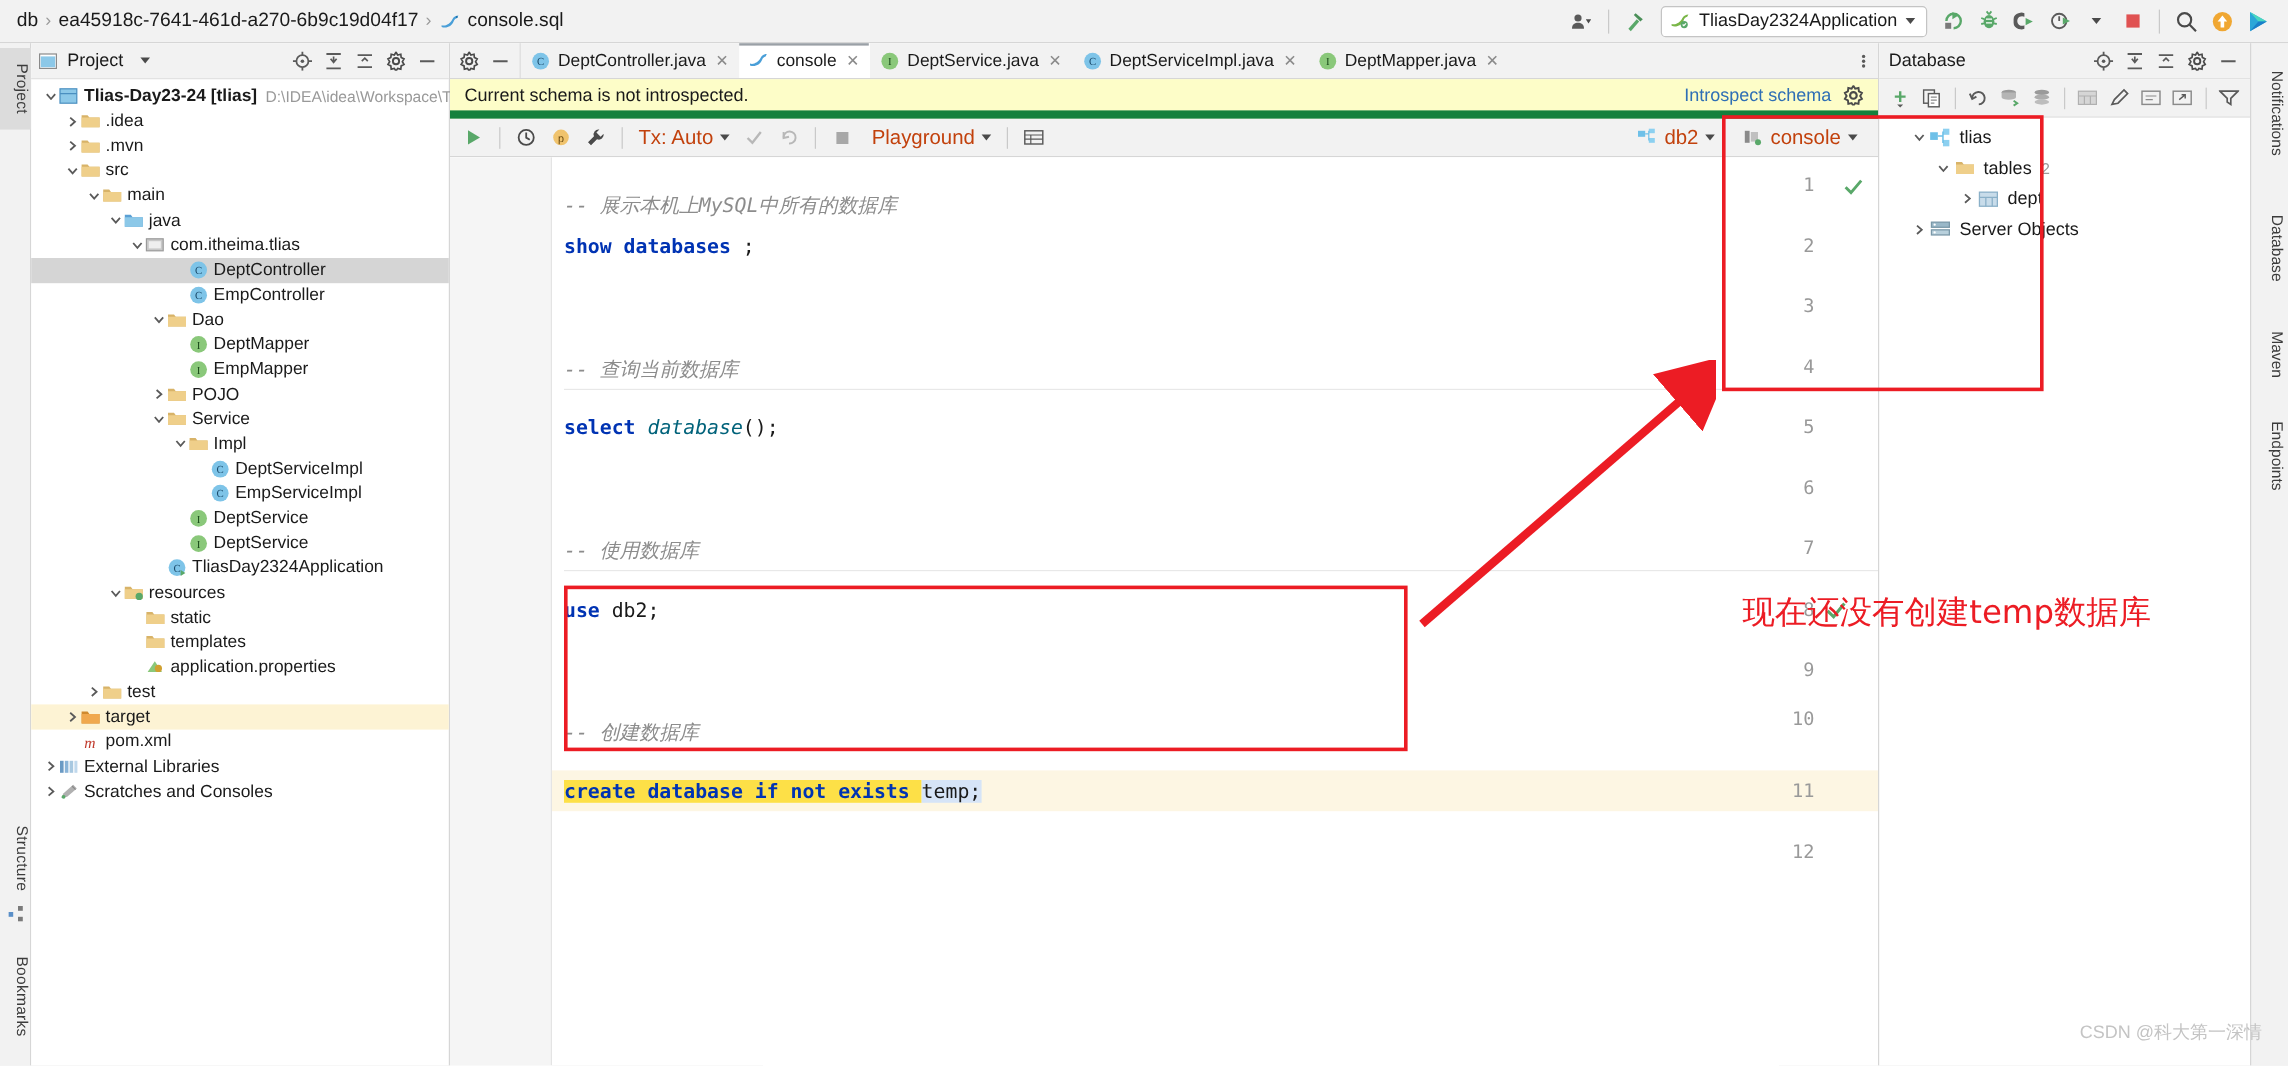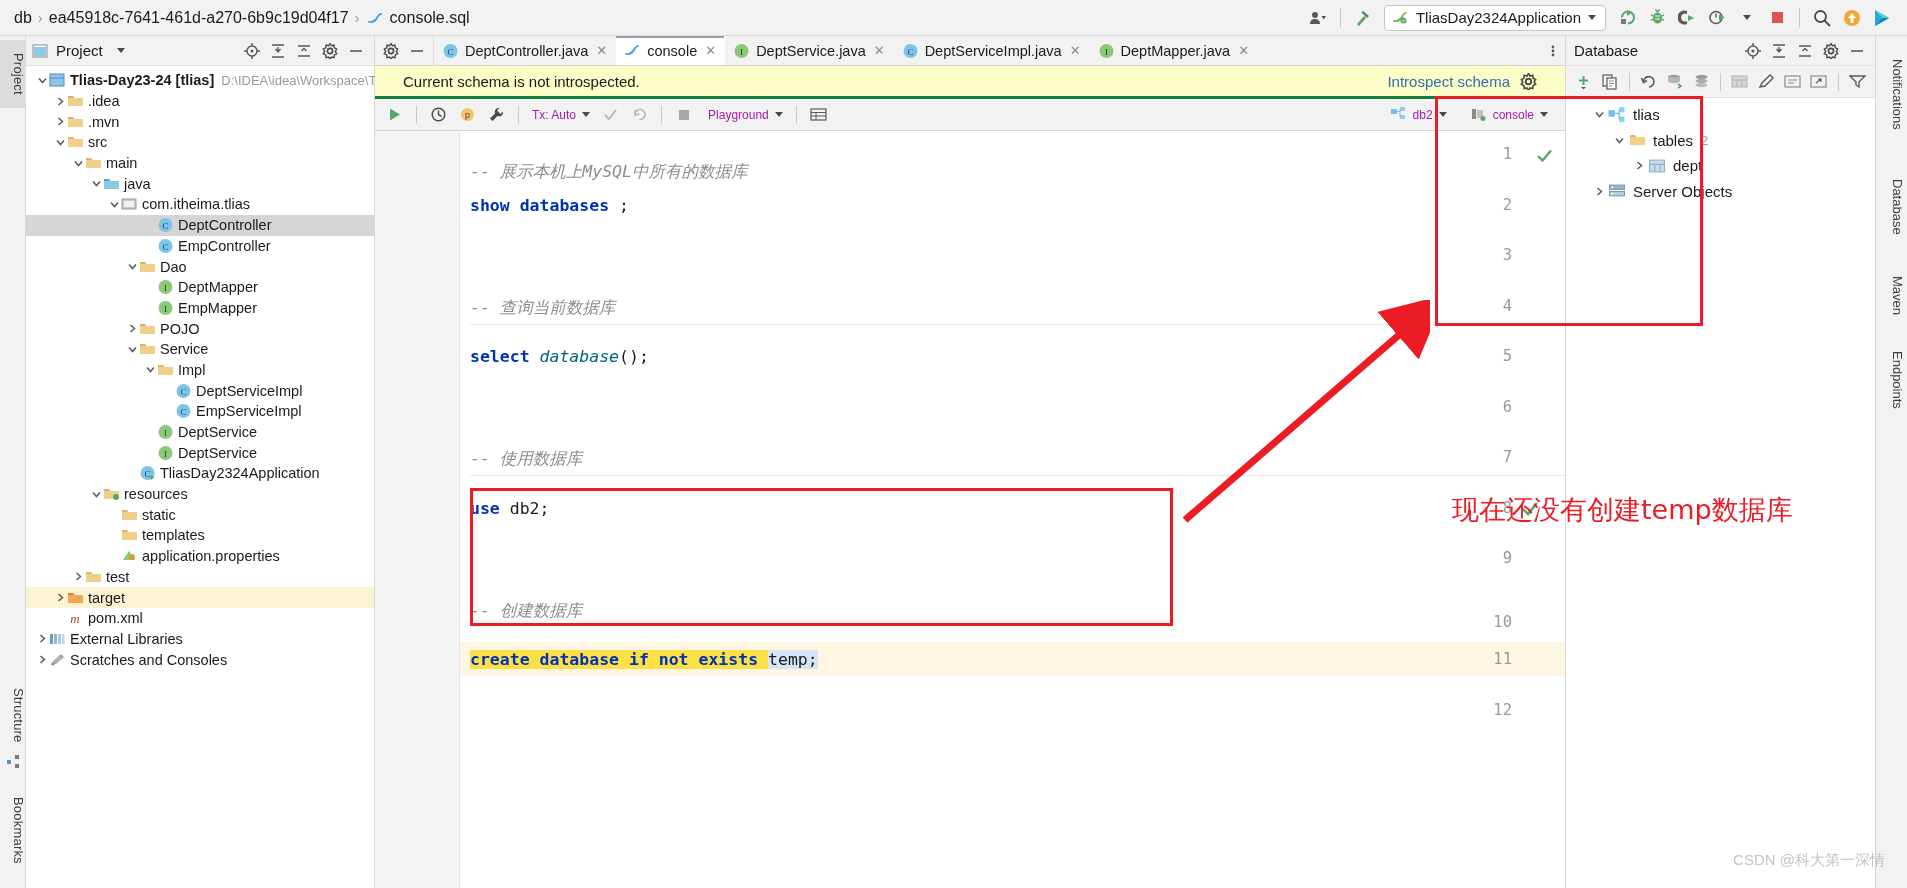--- a/index.html
+++ b/index.html
@@ -59,29 +59,29 @@
     border-bottom:1px solid #d6d6d6; }
   .etabicons { display:flex; align-items:center; padding:0 4px; gap:2px; border-right:1px solid #ddd;}
   .etab { display:flex; align-items:center; gap:6px; padding:0 8px; font-size:14.5px;
     color:#1a1a1a; position:relative; border-right:1px solid transparent; }
   .etab.active { background:#fff; }
   .etab.active:after { content:""; position:absolute; left:0; right:0; top:0; height:2px; background:#9aa0a6; }
   .etab .x { color:#8b8b8b; font-size:13px; margin-left:2px; }
   .tabmore { margin-left:auto; display:flex; align-items:center; padding:0 10px; }
 
   .notifbar { height:33px; background:#fdfdc8; display:flex; align-items:center;
-    padding:0 28px; border-bottom:3px solid #15803d; font-size:15px; color:#1a1a1a; }
+    padding:0 12px; border-bottom:7px solid #15803d; font-size:15px; color:#1a1a1a; }
   .notifbar .link { margin-left:auto; color:#2f6fb5; font-size:15px; }
   .notifbar .gear { margin-left:10px; }
 
   .sqlbar { height:32px; background:#f2f2f2; display:flex; align-items:center;
     border-bottom:1px solid #d6d6d6; padding:0 6px; gap:2px; }
   .sb-btn { width:27px; height:26px; display:flex; align-items:center; justify-content:center; }
   .sb-sep { width:1px; height:18px; background:#c9c9c9; margin:0 6px; }
-  .sb-combo { display:flex; align-items:center; gap:6px; font-size:12px; color:#a21caf; padding:0 5px; }
+  .sb-combo { display:flex; align-items:center; gap:6px; font-size:17px; color:#c2410c; padding:0 5px; }
   .sb-right { margin-left:auto; display:flex; align-items:center; gap:14px; padding-right:6px; }
 
   .codearea { position:relative; height:757px; background:#fff; overflow:hidden; }
   .gutter { position:absolute; left:0; top:0; width:85px; height:100%; background:#f5f5f5;
     border-right:1px solid #e4e4e4; }
   .lnum { position:absolute; right:53px; font-size:15.5px; color:#999;
     font-family:"DejaVu Sans Mono", monospace; text-align:right; width:40px; }
   .gmark { position:absolute; right:26px; }
   .codeline { position:absolute; left:95px; font-size:16.5px;
     font-family:"DejaVu Sans Mono", monospace; white-space:pre; letter-spacing:0px; }
@@ -857,21 +857,21 @@
         <div class="codeline" style="top: 317px;"><span class="cm">-- 使用数据库</span></div>
         <div class="divider-line" style="top: 344px;"></div>
         <div class="lnum" style="top: 367.5px;">8</div>
         <div class="gmark" style="top: 368.5px;">
           <svg width="18" height="18" viewBox="0 0 18 18">
             <path d="M2 9 L7 14 L16 3" stroke="#59a869" stroke-width="2.6" fill="none"></path>
           </svg>
         </div>
         <div class="codeline" style="top: 367.5px;"><span class="kw">use </span><span class="pl">db2;</span></div>
         <div class="lnum" style="top: 418px;">9</div>
-        <div class="lnum" style="top: 482px;">10</div>
+        <div class="lnum" style="top: 459px;">10</div>
         <div class="codeline" style="top: 468.5px;"><span class="cm">-- 创建数据库</span></div>
         <div class="hl-line" style="top: 511px; height: 34px;"></div>
         <div class="lnum" style="top: 519px;">11</div>
         <div class="codeline" style="top: 519px;"><span class="kw" style="background: #fde047;">create database if not exists </span><span class="pl" style="background: rgb(214, 228, 247);">temp;</span></div>
         <div class="lnum" style="top: 569.5px;">12</div>
       </div>
     <div class="rightchk" style="top:16px;">
       <svg width="17" height="17" viewBox="0 0 17 17">
           <path d="M2 9 L6.5 13.5 L15 3.5" stroke="#59a869" stroke-width="2.4" fill="none"></path>
         </svg>

